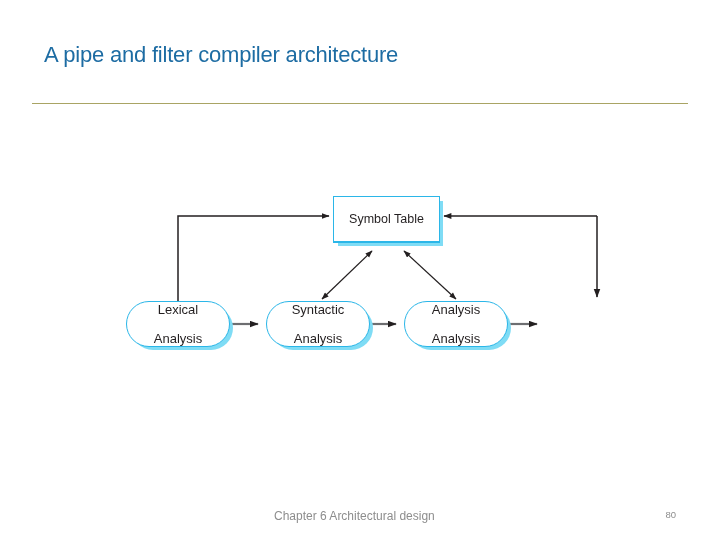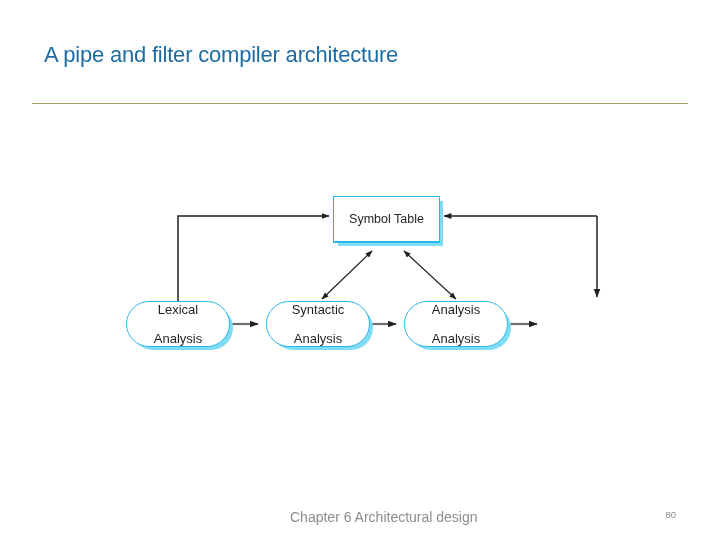--- a/index.html
+++ b/index.html
@@ -114,23 +114,23 @@
 
   
   #node-lexical    { left: 126px; top: 301px; }
   #node-syntactic  { left: 266px; top: 301px; }
   #node-semantic   { left: 404px; top: 301px; }
   #node-codegen    { left: 545px; top: 301px; }
 
   
   .footer-text {
     position: absolute;
-    left: 290px;
+    left: 274px;
     top: 509px;
-    font-size: 14px;
+    font-size: 12px;
     color: #8d8d8d;
     white-space: nowrap;
   }
   .footer-page {
     position: absolute;
     right: 44px;
     top: 509px;
     font-size: 9.5px;
     color: #8d8d8d;
   }

